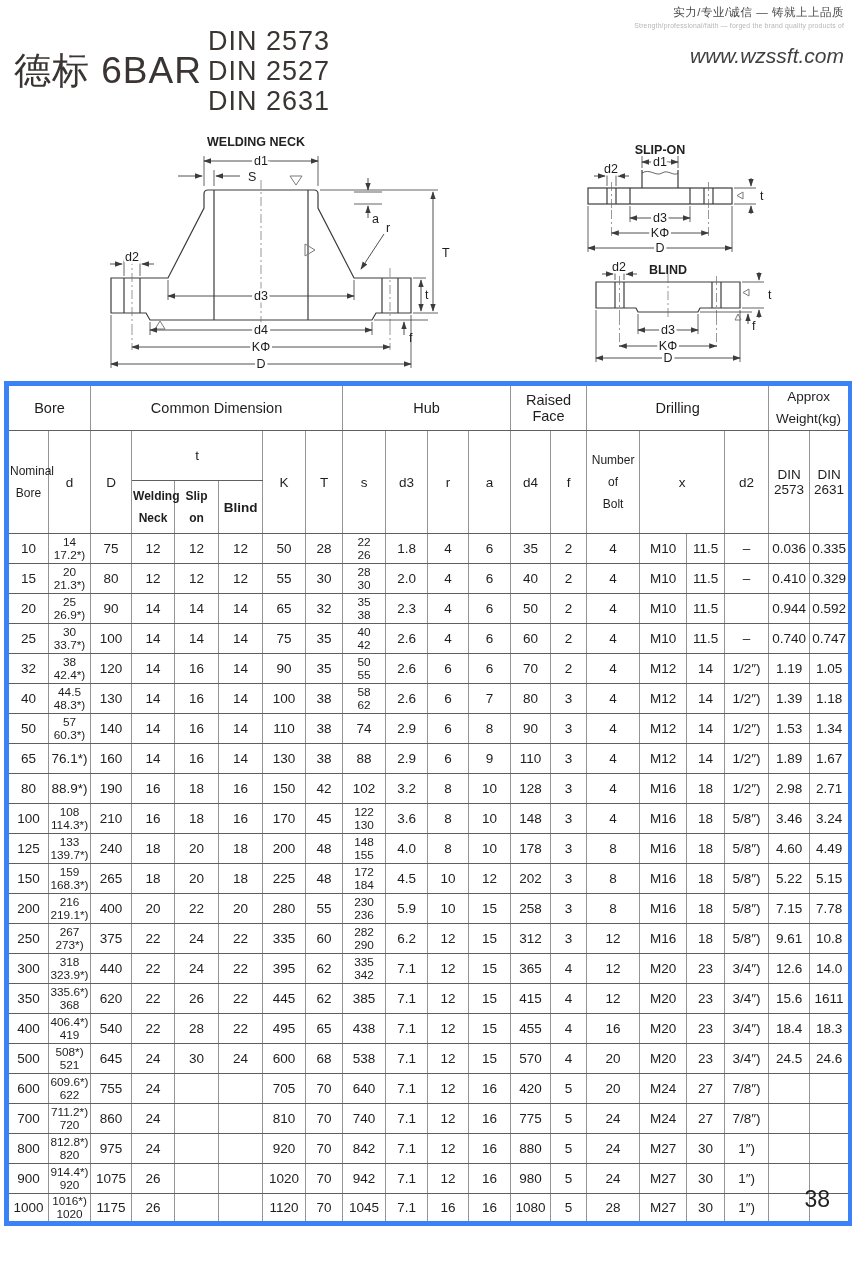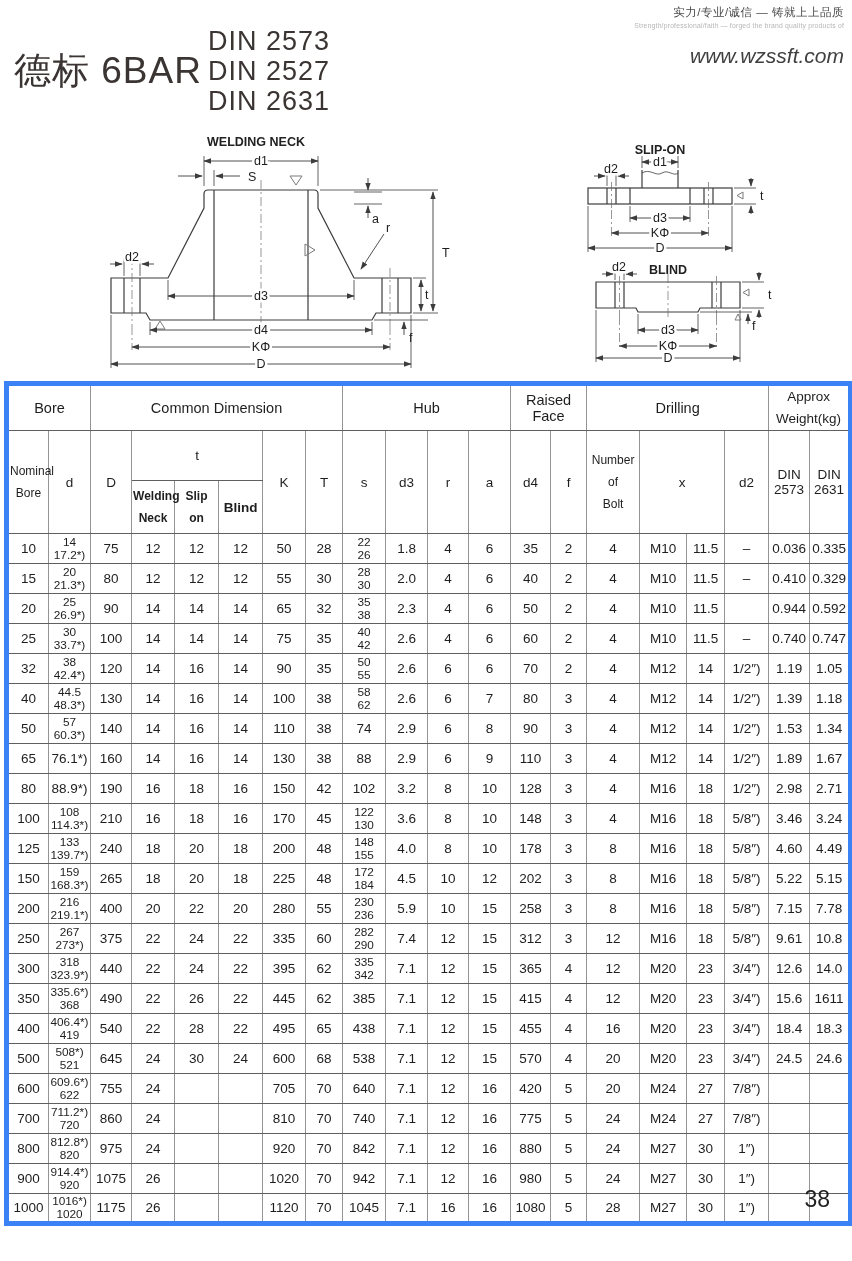--- a/index.html
+++ b/index.html
@@ -592,21 +592,21 @@
           <td class="stacked">267
 273*)</td>
           <td>375</td>
           <td>22</td>
           <td>24</td>
           <td>22</td>
           <td>335</td>
           <td>60</td>
           <td class="stacked">282
 290</td>
-          <td>7.4</td>
+          <td>6.2</td>
           <td>12</td>
           <td>15</td>
           <td>312</td>
           <td>3</td>
           <td>12</td>
           <td>M16</td>
           <td>18</td>
           <td>5/8″)</td>
           <td>9.61</td>
           <td>10.8</td>
@@ -632,21 +632,21 @@
           <td>M20</td>
           <td>23</td>
           <td>3/4″)</td>
           <td>12.6</td>
           <td>14.0</td>
         </tr>
         <tr>
           <td>350</td>
           <td class="stacked">335.6*)
 368</td>
-          <td>490</td>
+          <td>620</td>
           <td>22</td>
           <td>26</td>
           <td>22</td>
           <td>445</td>
           <td>62</td>
           <td>385</td>
           <td>7.1</td>
           <td>12</td>
           <td>15</td>
           <td>415</td>

